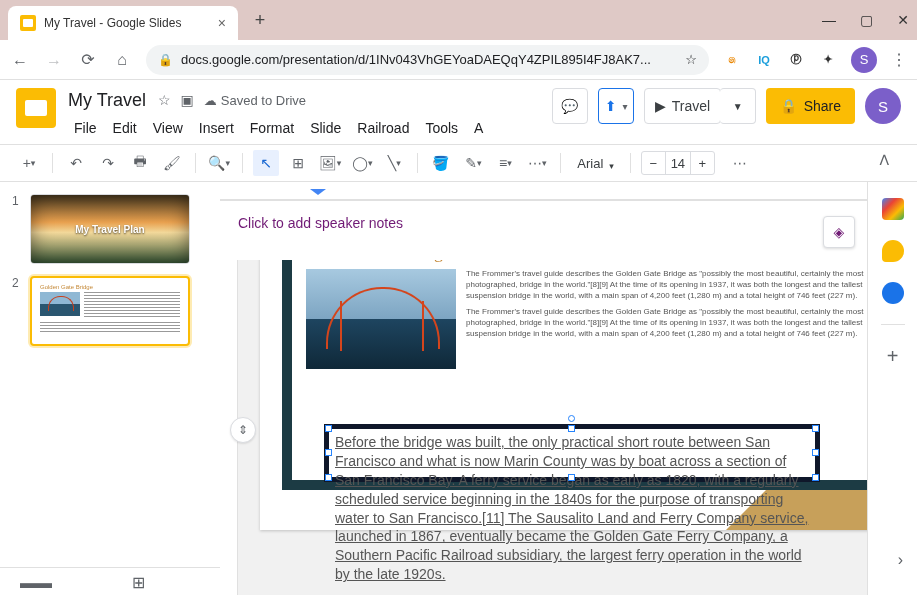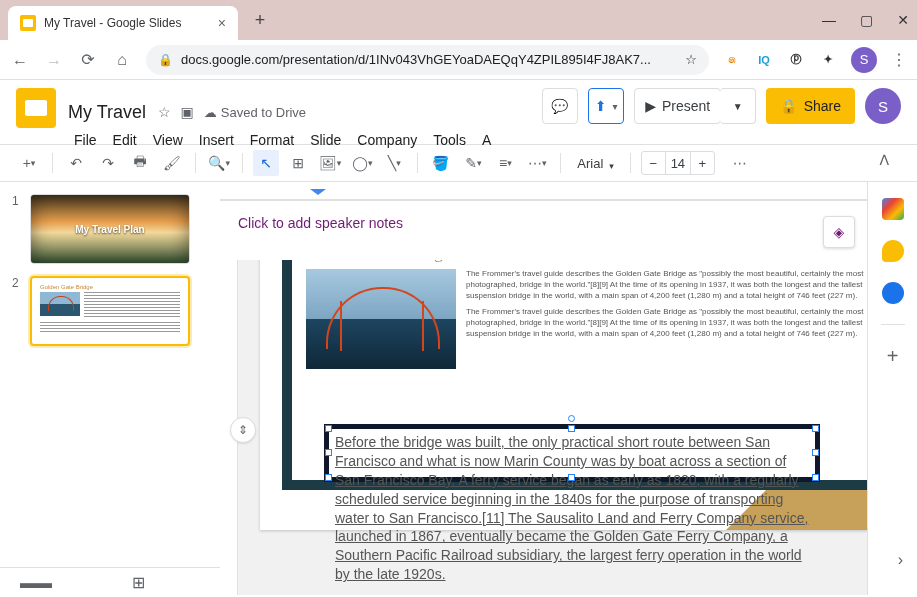--- a/index.html
+++ b/index.html
@@ -18,21 +18,21 @@
 .url-field { flex:1; height:30px; background:#f1f3f4; border-radius:15px; display:flex; align-items:center; padding:0 12px; gap:8px; font-size:13px; color:#202124; }
 .url-field .lock { font-size:12px; }
 .ext { display:flex; gap:14px; align-items:center; }
 .ext-ico { width:18px; height:18px; border-radius:3px; display:flex; align-items:center; justify-content:center; font-size:11px; font-weight:bold; }
 .avatar-btn { width:26px; height:26px; border-radius:50%; background:#7b5fc9; color:#fff; display:flex; align-items:center; justify-content:center; font-size:13px; }
 .dots { font-size:16px; color:#5f6368; }
 .app-header { height:64px; display:flex; align-items:flex-start; padding:8px 16px; position:relative; }
 .app-logo { width:40px; height:40px; background:#fbbc04; border-radius:4px; display:flex; align-items:center; justify-content:center; margin-right:12px; }
 .app-logo::after { content:""; width:22px; height:16px; background:#fff; border-radius:2px; }
 .doc-area { flex:1; }
-.doc-title-row { display:flex; align-items:center; gap:12px; height:24px;margin-top:12px; }
+.doc-title-row { display:flex; align-items:center; gap:12px; height:24px; }
 .doc-title { font-size:18px; color:#202124; }
 .doc-icons { display:flex; gap:10px; color:#5f6368; font-size:14px; }
 .saved { font-size:13px; color:#5f6368; display:flex; align-items:center; gap:4px; }
 .menubar { display:flex; gap:4px; margin-top:6px; }
 .menubar span { font-size:14px; color:#202124; padding:2px 6px; }
 .header-right { position:absolute; right:16px; top:8px; display:flex; align-items:center; gap:10px; }
 .hdr-btn { height:36px; border:1px solid #dadce0; border-radius:4px; display:flex; align-items:center; padding:0 10px; gap:6px; font-size:14px; color:#3c4043; background:#fff; }
 .hdr-btn.icon-only { padding:0; width:36px; justify-content:center; }
 .hdr-btn.accent { border-color:#1a73e8; color:#1a73e8; }
 .share-btn { height:36px; background:#fbbc04; border-radius:4px; display:flex; align-items:center; padding:0 14px; gap:6px; font-size:14px; font-weight:500; color:#202124; }
@@ -144,36 +144,36 @@
           </span>
       </div>
     </div>
     <div class="menubar">
       <span>File</span>
       <span>Edit</span>
       <span>View</span>
       <span>Insert</span>
       <span>Format</span>
       <span>Slide</span>
-      <span>Company</span>
+      <span>Railroad</span>
       <span>Tools</span>
       <span>A</span>
     </div>
   </div>
   <div class="header-right">
     <div class="hdr-btn icon-only">
         <span>💬</span>
       </div>
     <div class="hdr-btn icon-only accent">
         <span style="color:#1a73e8">⬆</span>
         <span style="font-size:10px;color:#5f6368">▾</span>
       </div>
     <div class="hdr-btn">
         <span>▶</span>
-        <span>Present</span>
+        <span>Travel</span>
       </div>
     <div class="hdr-btn icon-only" style="border-left:none;margin-left:-11px">
         <span style="font-size:10px">▼</span>
       </div>
     <div class="share-btn">
         <span>🔒</span>
         <span>Share</span>
       </div>
     <div class="avatar-big">S</div>
   </div>

